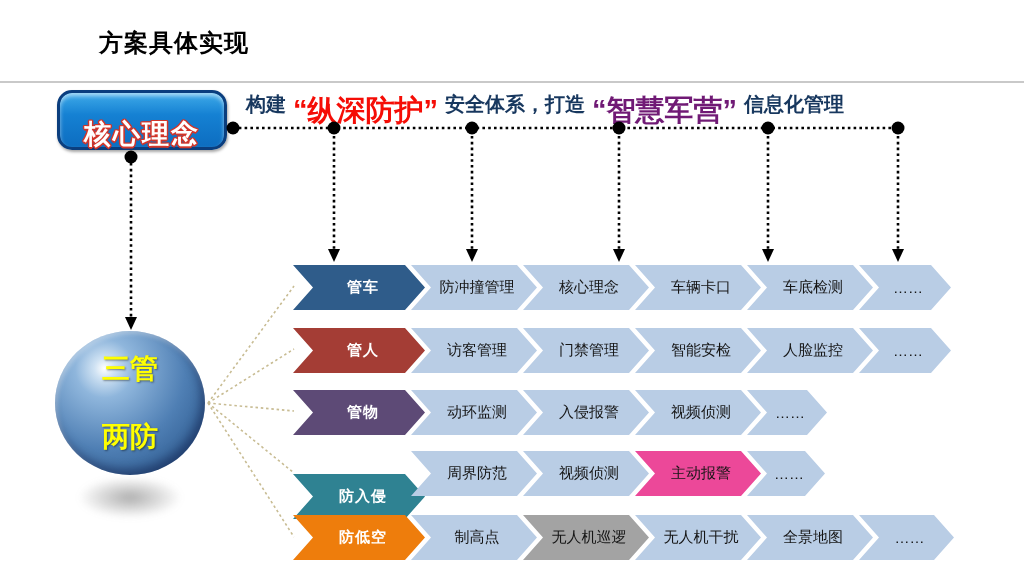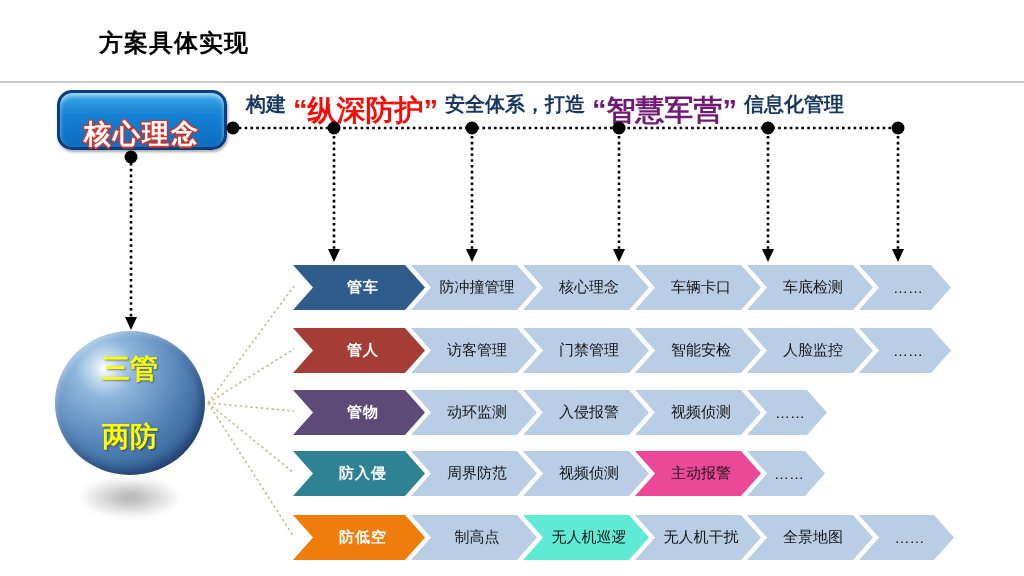--- a/index.html
+++ b/index.html
@@ -147,27 +147,27 @@
 
 <div class="row" style="top:390px">
   <div class="chev lead" style="background-color: rgb(93, 74, 118);">管物</div>
   <div class="chev item" style="background-color: rgb(185, 205, 229);">动环监测</div>
   <div class="chev item" style="background-color: rgb(185, 205, 229);">入侵报警</div>
   <div class="chev item" style="background-color: rgb(185, 205, 229);">视频侦测</div>
   <div class="chev item" style="width: 80px; background-color: rgb(185, 205, 229);">……</div>
 </div>
 
 <div class="row" style="top:451px">
-  <div class="chev lead" style="background-color: rgb(47, 130, 146);">防入侵</div>
+  <div class="chev lead" style="background-color: rgb(47, 130, 146); margin-top: 23px;">防入侵</div>
   <div class="chev item" style="background-color: rgb(185, 205, 229);">周界防范</div>
   <div class="chev item" style="background-color: rgb(185, 205, 229);">视频侦测</div>
   <div class="chev item" style="background-color: #ec4899;">主动报警</div>
   <div class="chev item" style="width: 78px; background-color: rgb(185, 205, 229);">……</div>
 </div>
 
 <div class="row" style="top:515px">
   <div class="chev lead" style="background-color: rgb(238, 125, 12);">防低空</div>
   <div class="chev item" style="background-color: rgb(185, 205, 229);">制高点</div>
-  <div class="chev item" style="background-color: #5eead4;">无人机巡逻</div>
+  <div class="chev item" style="background-color: #a3a3a3;">无人机巡逻</div>
   <div class="chev item" style="background-color: rgb(185, 205, 229);">无人机干扰</div>
   <div class="chev item" style="background-color: rgb(185, 205, 229);">全景地图</div>
   <div class="chev item" style="width: 95px; background-color: rgb(185, 205, 229);">……</div>
 </div>
 
 </body></html>

